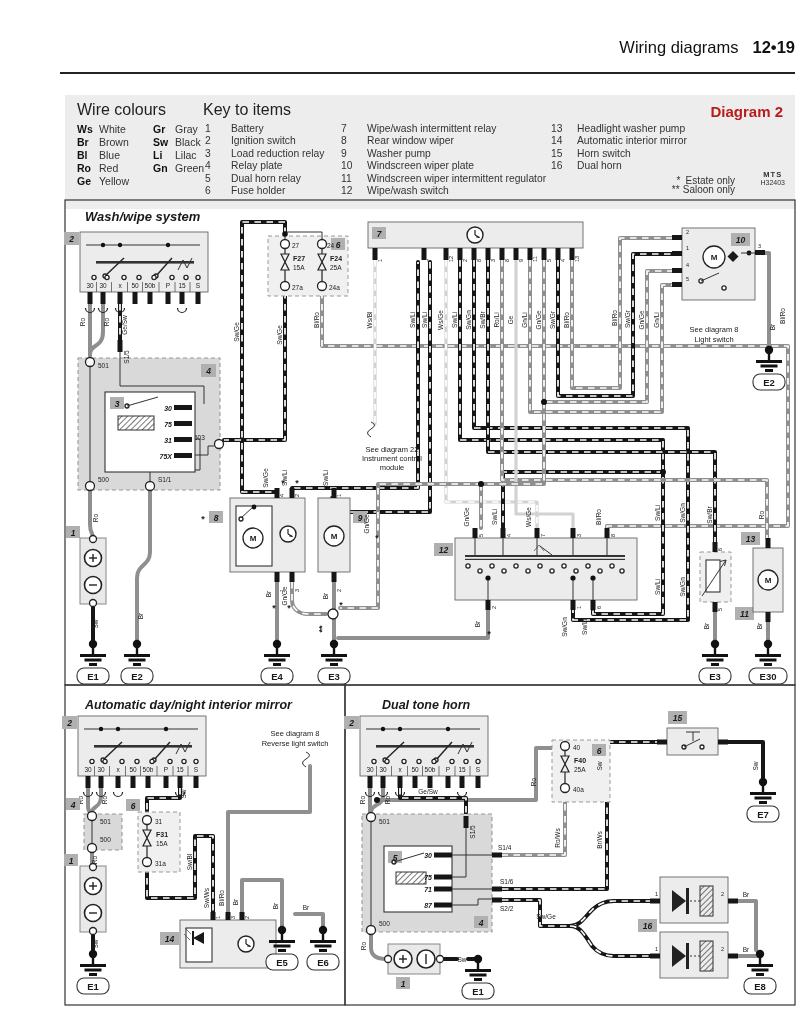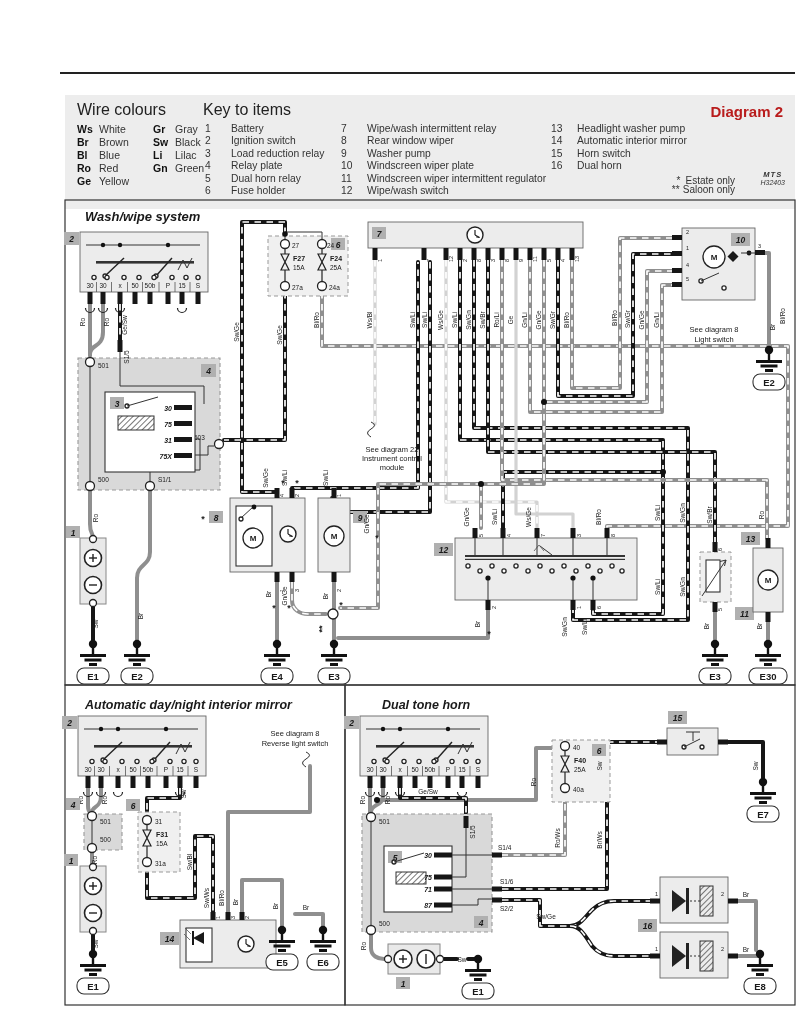--- a/index.html
+++ b/index.html
@@ -9,21 +9,21 @@
   .rule{position:absolute;left:60px;right:5px;top:72px;height:2px;background:#222;}
   .legend{position:absolute;left:65px;top:95px;width:730px;height:114px;background:#ededed;}
   .lg-title{position:absolute;font-size:16px;color:#222;}
   .wcr{position:absolute;font-size:10.5px;color:#333;white-space:nowrap;}
   .wcr b{display:inline-block;width:22px;color:#111;}
   .kr{position:absolute;font-size:10.3px;color:#333;white-space:nowrap;}
   .kn{display:inline-block;width:26px;}
   .diag2{position:absolute;right:12px;top:8px;font-size:15px;font-weight:bold;color:#b91c1c;}
   .nt{position:absolute;font-size:10px;color:#333;white-space:nowrap;}
   .nt .st{display:inline-block;width:14px;text-align:center;}
-  .ref{position:absolute;right:10px;top:76px;font-size:7px;color:#333;text-align:center;line-height:8px;font-style:italic;}
+  .ref{position:absolute;right:10px;top:76px;font-size:7px;color:#333;text-align:center;line-height:8px;}
   .ref b{font-size:7.5px;letter-spacing:1px;}
   svg{position:absolute;left:0;top:0;}
   svg text{font-family:"Liberation Sans",sans-serif;fill:#1a1a1a;}
   .wB{stroke:#161616;stroke-width:4;fill:none;stroke-linejoin:round;stroke-linecap:round;}
   .wG{stroke:#8f8f8f;stroke-width:4;fill:none;stroke-linejoin:round;stroke-linecap:round;}
   .wL{stroke:#d2d2d2;stroke-width:3.2;fill:none;stroke-linejoin:round;stroke-linecap:round;}
   .dashover{stroke:#fff;stroke-width:1.7;fill:none;stroke-dasharray:6.5 5.5;stroke-linejoin:round;stroke-linecap:butt;}
   .thin{stroke:#333;stroke-width:1;fill:none;}
   .thn2{stroke:#555;stroke-width:.8;fill:none;}
   .stub{fill:#161616;}
@@ -47,20 +47,21 @@
   .te{font:bold 9.5px "Liberation Sans",sans-serif;text-anchor:middle;}
   .note{font:7.5px "Liberation Sans",sans-serif;text-anchor:middle;}
   .star{font:bold 9px "Liberation Sans",sans-serif;text-anchor:middle;}
   .mm{font:bold 8px "Liberation Sans",sans-serif;text-anchor:middle;}
 </style>
 </head>
 <body>
 
 <div class="page">
 
+  <div class="hdr"><span>Wiring diagrams</span><b>12•19</b></div>
   <div class="rule"></div>
 
   <div class="legend">
     <div class="lg-title" style="left:12px;top:6px">Wire colours</div>
     <div class="wcr" style="left:12px;top:28px"><b>Ws</b><span>White</span></div>
     <div class="wcr" style="left:12px;top:41px"><b>Br</b><span>Brown</span></div>
     <div class="wcr" style="left:12px;top:54px"><b>Bl</b><span>Blue</span></div>
     <div class="wcr" style="left:12px;top:67px"><b>Ro</b><span>Red</span></div>
     <div class="wcr" style="left:12px;top:80px"><b>Ge</b><span>Yellow</span></div>
     <div class="wcr" style="left:88px;top:28px"><b>Gr</b><span>Gray</span></div>

